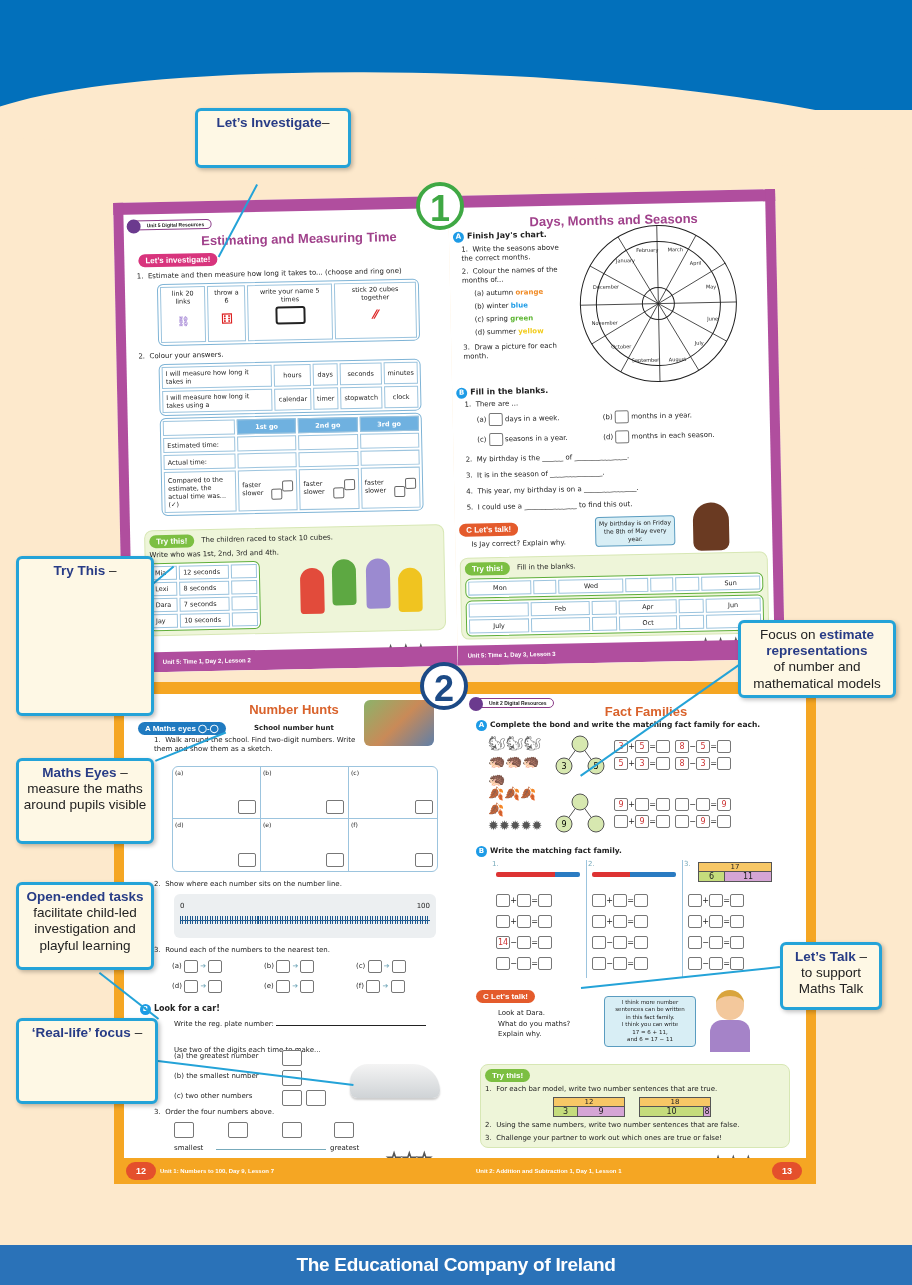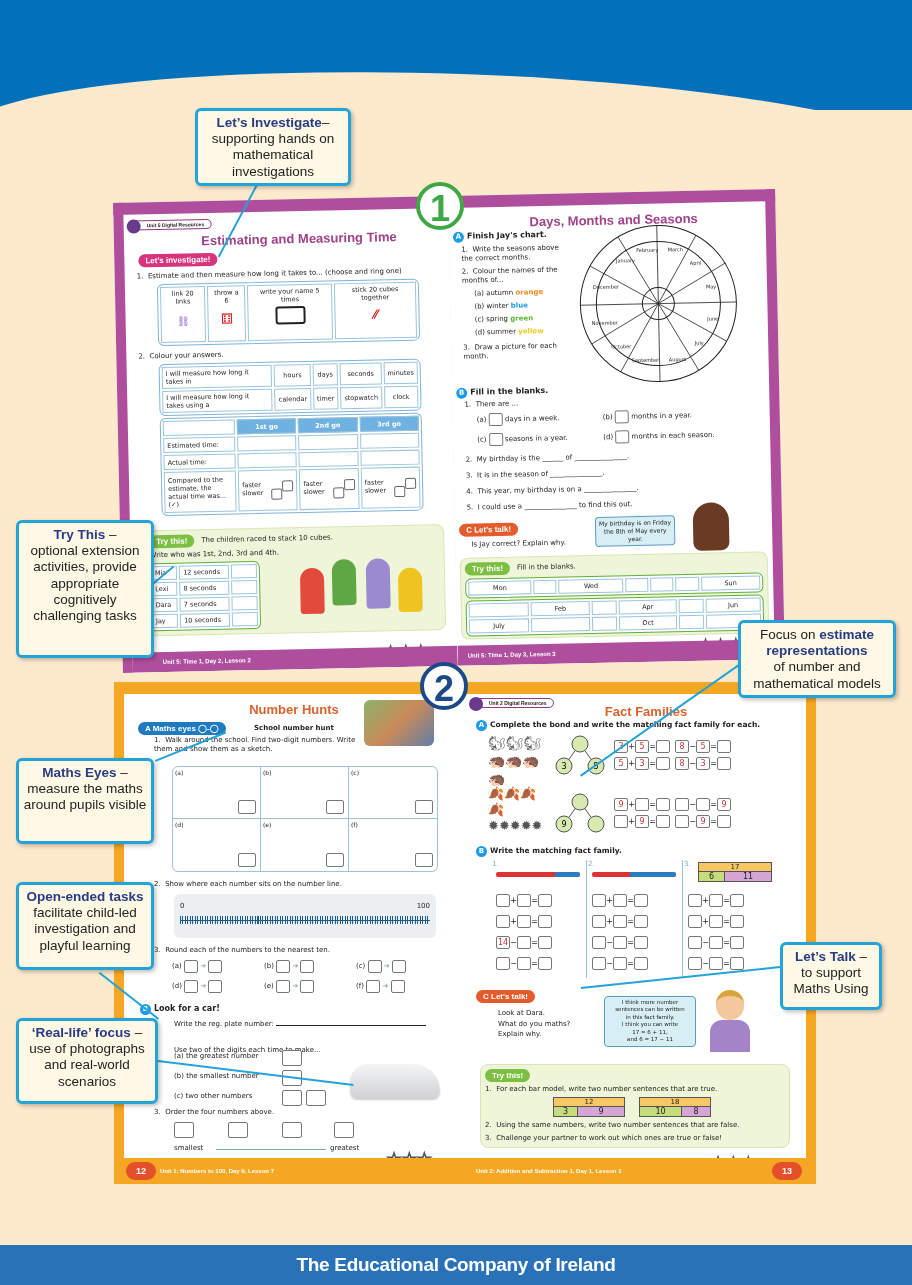--- a/index.html
+++ b/index.html
@@ -389,21 +389,21 @@
       <div style="position:absolute;left:72px;top:32px;width:72px;border:1px solid #555;font-size:7px">
         <div style="background:#f7c766;text-align:center">12</div>
         <div class="bar" style="border-top:1px solid #555">
             <div style="width:24px;background:#c5dc7c;border-right:1px solid #555">3</div>
             <div style="flex:1;background:#d5a5d5">9</div>
           </div>
       </div>
       <div style="position:absolute;left:158px;top:32px;width:72px;border:1px solid #555;font-size:7px">
         <div style="background:#f7c766;text-align:center">18</div>
         <div class="bar" style="border-top:1px solid #555">
-            <div style="width:42px;background:#c5dc7c;border-right:1px solid #555">10</div>
+            <div style="width:64px;background:#c5dc7c;border-right:1px solid #555">10</div>
             <div style="flex:1;background:#d5a5d5">8</div>
           </div>
       </div>
       <div class="small" style="left:4px;top:56px">2.&nbsp; <span>Using the same numbers, write two number sentences that are false.</span></div>
       <div class="small" style="left:4px;top:69px">3.&nbsp; <span>Challenge your partner to work out which ones are true or false!</span></div>
     </div>
     <div class="stars" style="left:244px;top:458px">☆☆☆</div>
     <div class="b2foot" style="padding-left:10px">Unit 2: Addition and Subtraction 1, Day 1, Lesson 1</div>
     <div class="pgnum" style="right:4px;bottom:4px">13</div>
   </div>
@@ -413,35 +413,35 @@
 <div class="badge" style="left:420px;top:662px;border:4px solid #1c4a86;color:#1c4a86">2</div>
 
 <div class="callline" style="left:258px;top:185px;width:82px;transform:rotate(118deg)"></div>
 <div class="callline" style="left:150px;top:585px;width:30px;transform:rotate(-40deg)"></div>
 <div class="callline" style="left:745px;top:662px;width:200px;transform:rotate(145deg)"></div>
 <div class="callline" style="left:155px;top:760px;width:76px;transform:rotate(-22deg)"></div>
 <div class="callline" style="left:100px;top:972px;width:75px;transform:rotate(38deg)"></div>
 <div class="callline" style="left:158px;top:1060px;width:197px;transform:rotate(7deg)"></div>
 <div class="callline" style="left:780px;top:968px;width:200px;transform:rotate(174deg)"></div>
 
-<div class="callout" style="left:195px;top:108px;width:156px;height:78px">
-  <b>Let’s Investigate</b>–<br><span>supporting hands on mathematical investigations</span>
-</div>
-<div class="callout" style="left:16px;top:520px;width:138px;height:138px">
-  <b>Try This</b> –<br><span>optional extension activities, provide appropriate cognitively challenging tasks</span>
+<div class="callout" style="left:195px;top:108px;width:156px;height:60px">
+  <b>Let’s Investigate</b>–<br>
+</div>
+<div class="callout" style="left:16px;top:556px;width:138px;height:160px">
+  <b>Try This</b> –<br>
 </div>
 <div class="callout" style="left:738px;top:620px;width:158px;height:78px">
   <span>Focus on</span> <b>estimate representations</b><br><span>of number and mathematical models</span>
 </div>
 <div class="callout" style="left:16px;top:758px;width:138px;height:86px">
   <b>Maths Eyes</b> –<br><span>measure the maths around pupils visible</span>
 </div>
 <div class="callout" style="left:16px;top:882px;width:138px;height:88px">
   <b>Open-ended tasks</b><br><span>facilitate child-led investigation and playful learning</span>
 </div>
 <div class="callout" style="left:780px;top:942px;width:102px;height:68px">
-  <b>Let’s Talk</b> –<br><span>to support Maths Using</span>
+  <b>Let’s Talk</b> –<br><span>to support Maths Talk</span>
 </div>
 <div class="callout" style="left:16px;top:1018px;width:142px;height:86px">
-  <b>‘Real-life’ focus</b> –<br><span>use of photographs and real-world scenarios</span>
+  <b>‘Real-life’ focus</b> –<br>
 </div>
 
 <div class="footer">The Educational Company of Ireland</div>
 
 </body></html>

